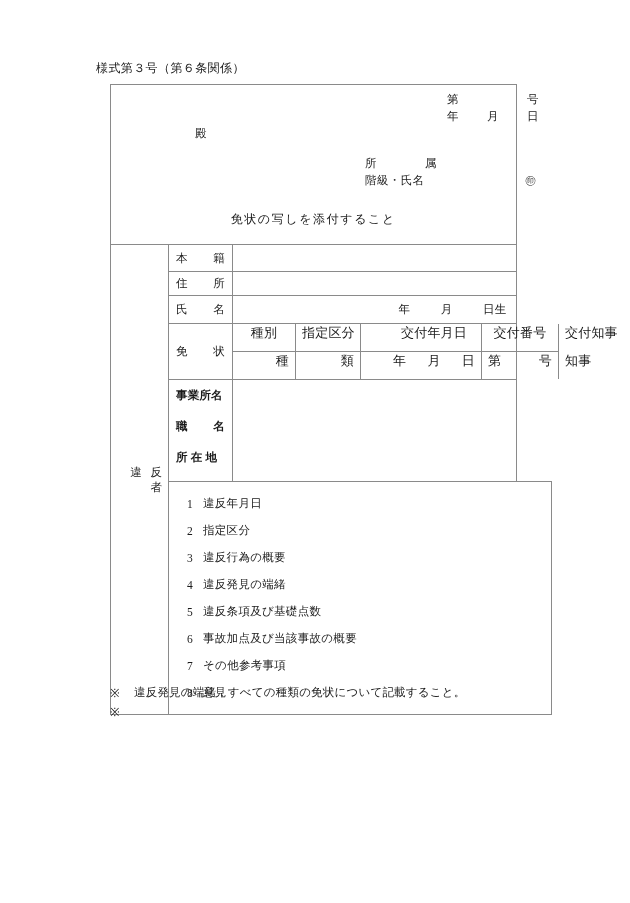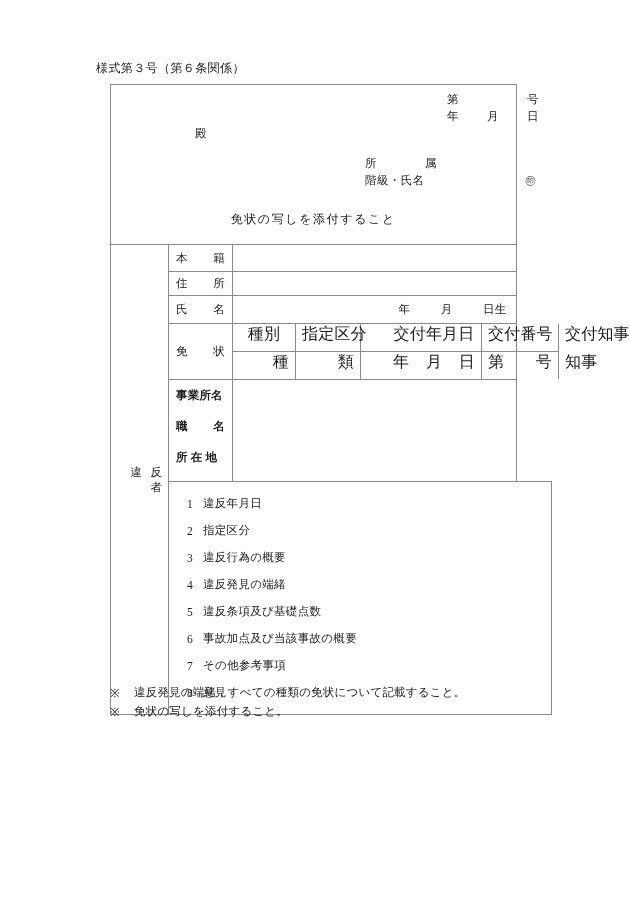--- a/index.html
+++ b/index.html
@@ -148,21 +148,21 @@
     justify-content: space-between;
     letter-spacing: 0.2px;
   }
 
   
   .lic-host { padding: 0 !important; }
   .lic {
     width: 100%;
     border-collapse: collapse;
     table-layout: fixed;
-    font-size: 16px;
+    font-size: 13px;
   }
   .lic td {
     border: 1px solid #8a8a8a;
     padding: 0 6px;
     height: 27px;
     text-align: center;
     letter-spacing: 0.2px;
     white-space: nowrap;
   }
   .lic tr td:first-child { border-left: 0; }
@@ -392,17 +392,16 @@
   </tbody>
     </table>
 
   <div class="notes">
     <div class="note-row">
       <span class="note-mark">※</span>
       <span>違反発見の端緒，すべての種類の免状について記載すること。</span>
     </div>
     <div class="note-row">
       <span class="note-mark">※</span>
-      <span>免状の写しを添付すること。</span>
     </div>
   </div>
 
 </div>
 
 </body></html>

